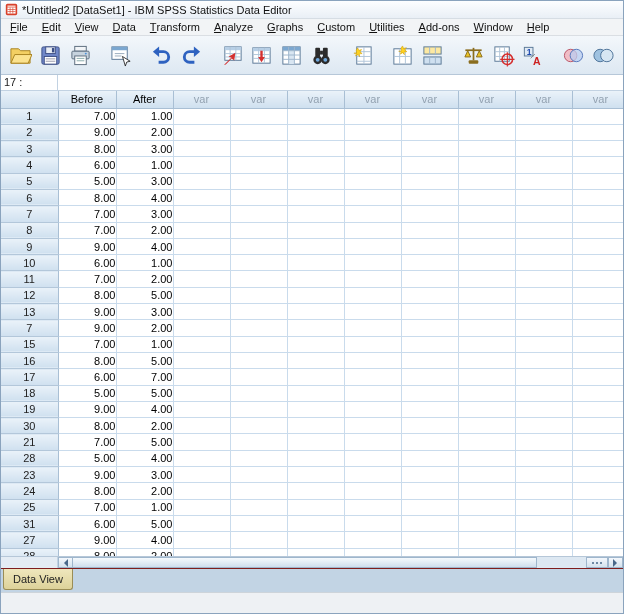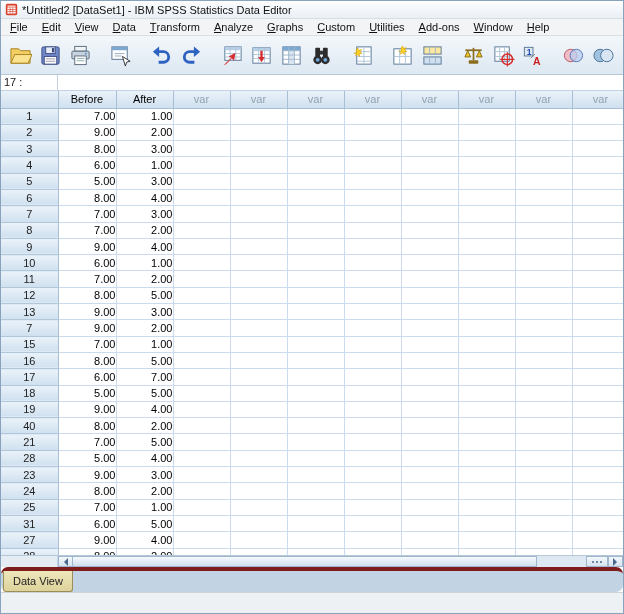--- a/index.html
+++ b/index.html
@@ -36,21 +36,21 @@
   .hscroll{flex:0 0 12px;display:flex;background:#dde8f2;border-top:1px solid #b6c7d8;align-items:stretch;}
   .hs-corner{flex:0 0 57px;background:#e4ecf4;border-right:1px solid #c2d2e2;}
   .hs-arrow{flex:0 0 15px;background:linear-gradient(#f4f8fc,#d4e2ee);border:1px solid #9fb6cc;display:flex;align-items:center;justify-content:center;}
   .tri-l{width:0;height:0;border:4px solid transparent;border-right-color:#49688a;margin-left:-3px;}
   .tri-r{width:0;height:0;border:4px solid transparent;border-left-color:#49688a;margin-right:-3px;}
   .hs-thumb{flex:0 0 464px;background:linear-gradient(#f6fafd,#cfdeed);border:1px solid #9fb6cc;border-left:none;}
   .hs-track{flex:1;}
   .hs-split{flex:0 0 22px;background:linear-gradient(#f4f8fc,#d4e2ee);border:1px solid #9fb6cc;display:flex;align-items:center;justify-content:center;}
   .dots{width:2px;height:2px;border-radius:50%;background:#49688a;box-shadow:4px 0 0 #49688a,8px 0 0 #49688a;margin-right:8px;}
   
-  .view-tabs{flex:0 0 24px;background:#c2d4e4;border-top:4px solid #7f1d1d;display:flex;align-items:flex-start;padding-left:2px;gap:1px;border-radius:7px;}
+  .view-tabs{flex:0 0 24px;background:#c2d4e4;border-top:1px solid #7f1d1d;display:flex;align-items:flex-start;padding-left:2px;gap:1px;}
   .vtab{padding:4px 9px 4px;background:#cfdcea;border:1px solid #9fb6cc;border-top:none;border-radius:0 0 3px 3px;color:#222;cursor:default;}
   .vtab.active{background:linear-gradient(#efe7bd,#ddd29a);border-color:#9a8d55;}
   
   .statusbar{flex:0 0 21px;background:#eef1f4;border-top:1px solid #cdd4da;}
 </style>
 </head>
 <body>
 
 <div class="window">
 
@@ -506,21 +506,21 @@
             <td class="cell"></td>
             <td class="cell"></td>
             <td class="cell"></td>
             <td class="cell"></td>
             <td class="cell"></td>
             <td class="cell"></td>
             <td class="cell"></td>
             <td class="cell"></td>
           </tr>
           <tr>
-            <th class="rowh">40</th>
+            <th class="rowh">30</th>
             <td class="cell">8.00</td>
             <td class="cell">2.00</td>
             <td class="cell"></td>
             <td class="cell"></td>
             <td class="cell"></td>
             <td class="cell"></td>
             <td class="cell"></td>
             <td class="cell"></td>
             <td class="cell"></td>
             <td class="cell"></td>

